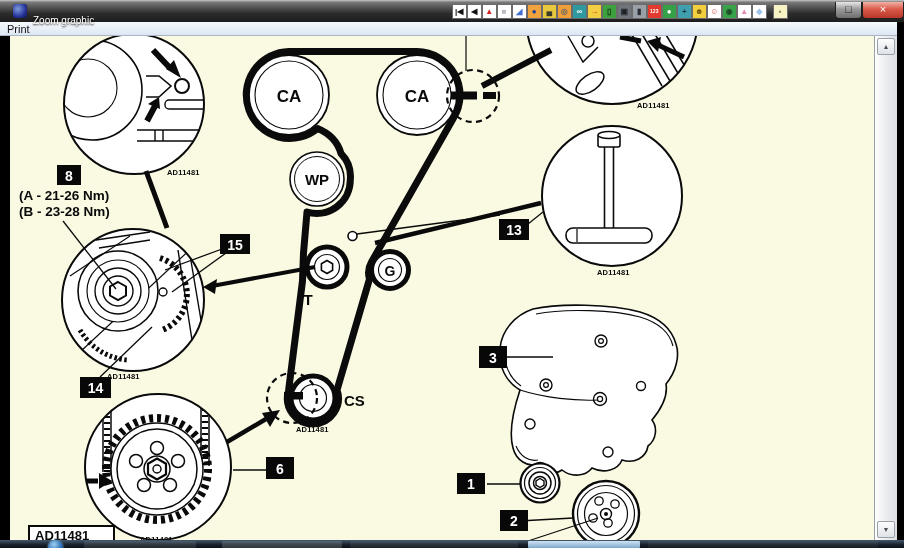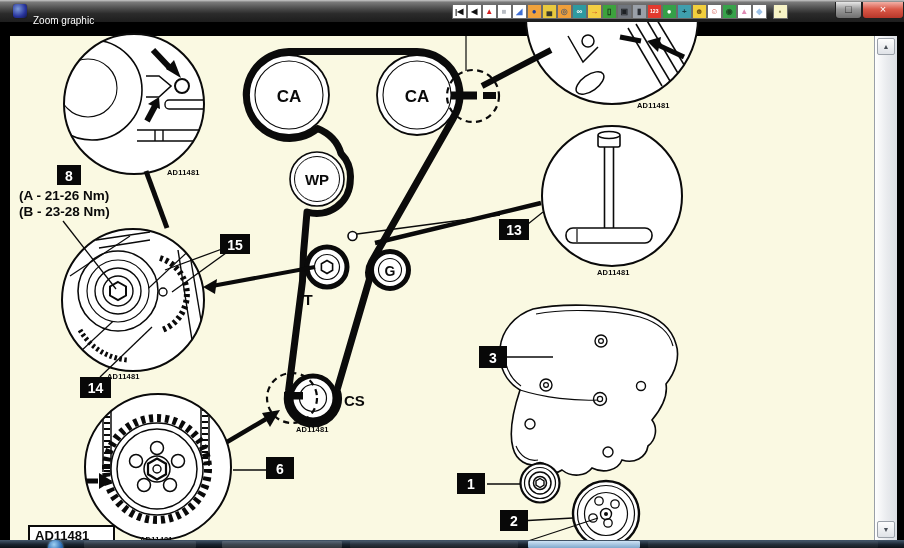--- a/index.html
+++ b/index.html
@@ -377,20 +377,23 @@
         <span class="tbtn" style="background: rgb(247, 243, 198); color: rgb(138, 132, 80);">▪</span>
       </div>
     <div class="winbtn max">
       <span>□</span>
     </div>
     <div class="winbtn close">
       <span>×</span>
     </div>
   </div>
 
+  <div id="menubar">
+    <span>Print</span>
+  </div>
 
   <div id="taskbar">
     <div class="orb"></div>
     <div class="tkb b1"></div>
     <div class="tkb b2"></div>
     <div class="tkb b3"></div>
     <div class="tkb b4"></div>
     <div class="tkb b5"></div>
   </div>
 

